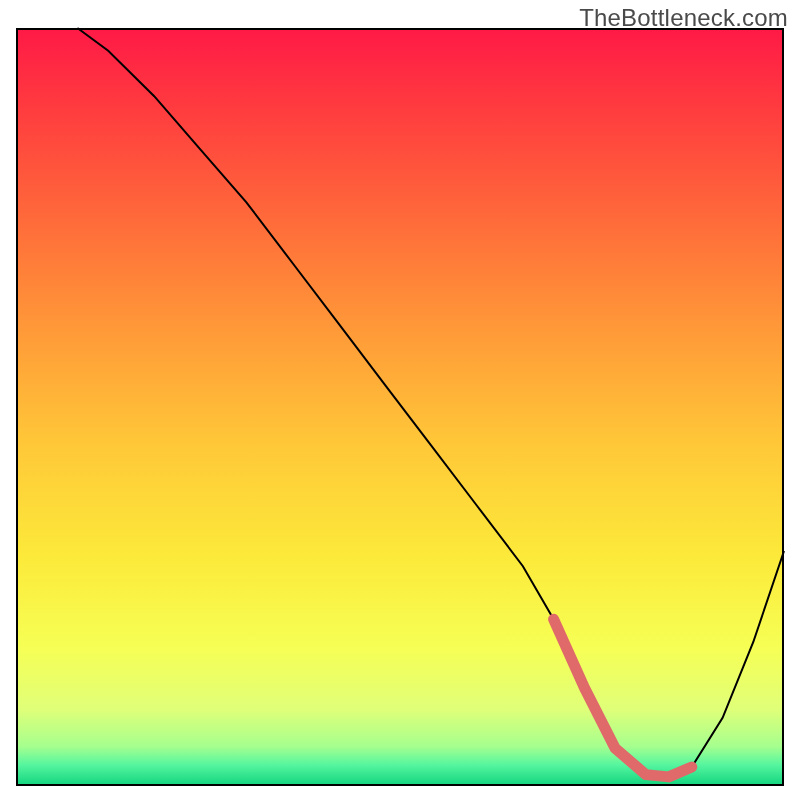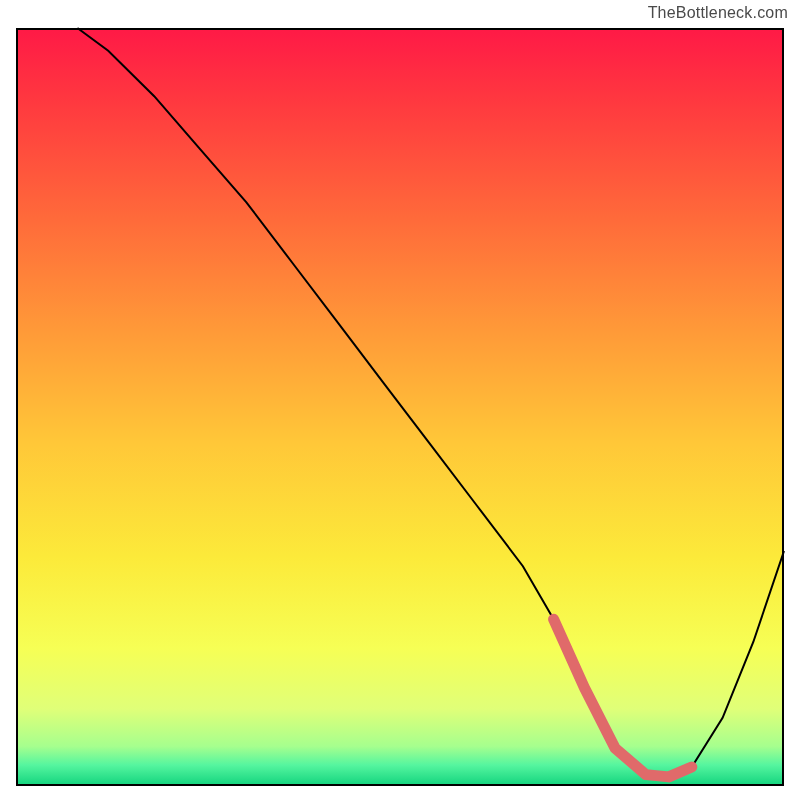--- a/index.html
+++ b/index.html
@@ -13,21 +13,21 @@
   .canvas {
     position: relative;
     width: 800px;
     height: 800px;
     overflow: hidden;
   }
   .watermark {
     position: absolute;
     top: 4px;
     right: 12px;
-    font-size: 16px;
+    font-size: 24px;
     font-weight: 500;
     color: #4a4a4a;
     letter-spacing: 0.2px;
     z-index: 10;
   }
   .plot-box {
     position: absolute;
     left: 16px;
     top: 28px;
     width: 768px;

